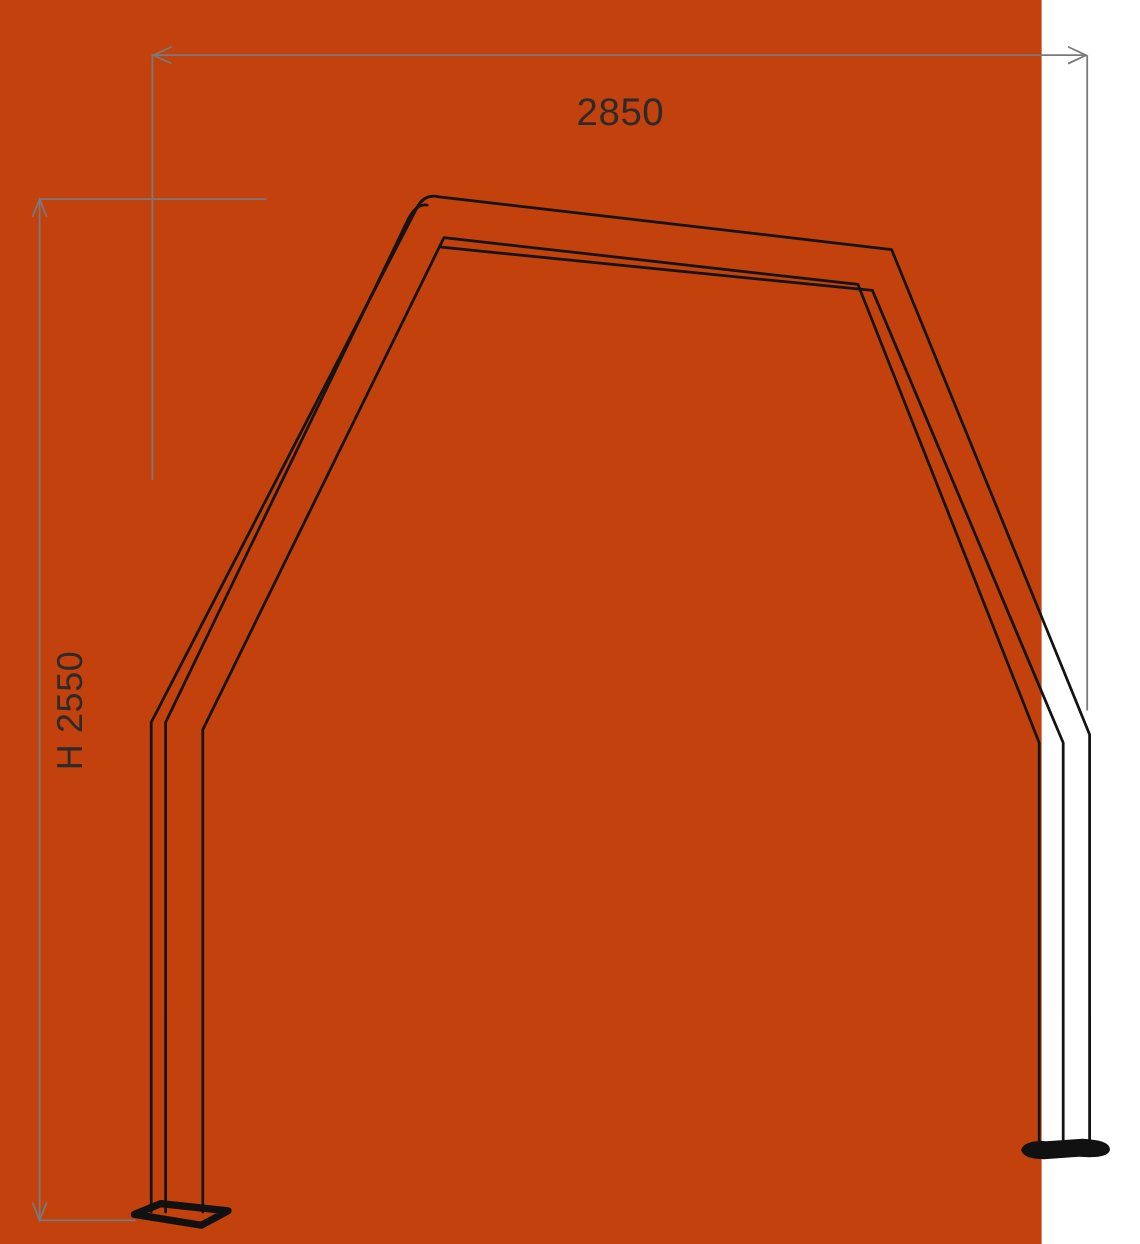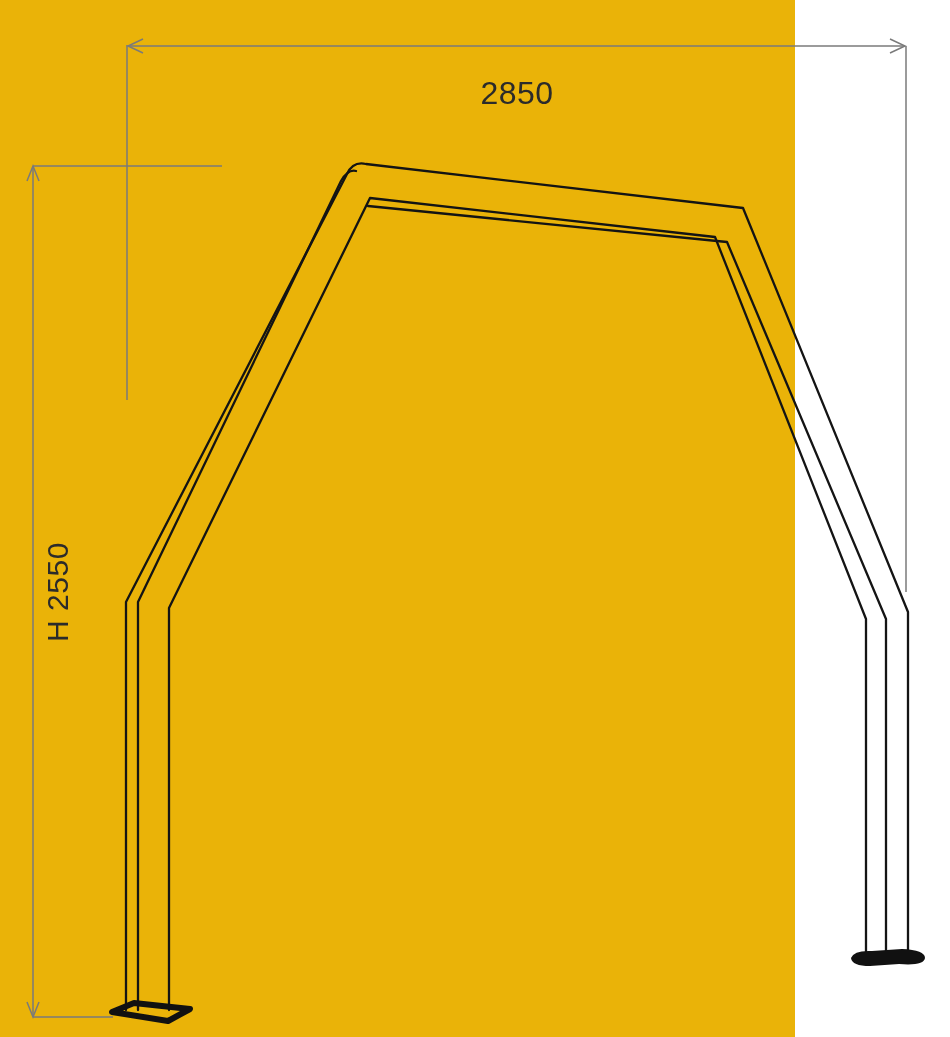--- a/index.html
+++ b/index.html
@@ -6,23 +6,23 @@
     margin: 0;
     padding: 0;
     background: #ffffff;
     width: 950px;
     height: 1037px;
     overflow: hidden;
     font-family: "Liberation Sans", sans-serif;
   }
   .canvas {
     position: relative;
-    width: 795px;
+    width: 868px;
     height: 1037px;
-    background: #eab308;
+    background: #c2410c;
   }
   svg.drawing {
     position: absolute;
     left: 0;
     top: 0;
     width: 950px;
     height: 1037px;
   }
   .structure-line {
     fill: none;

